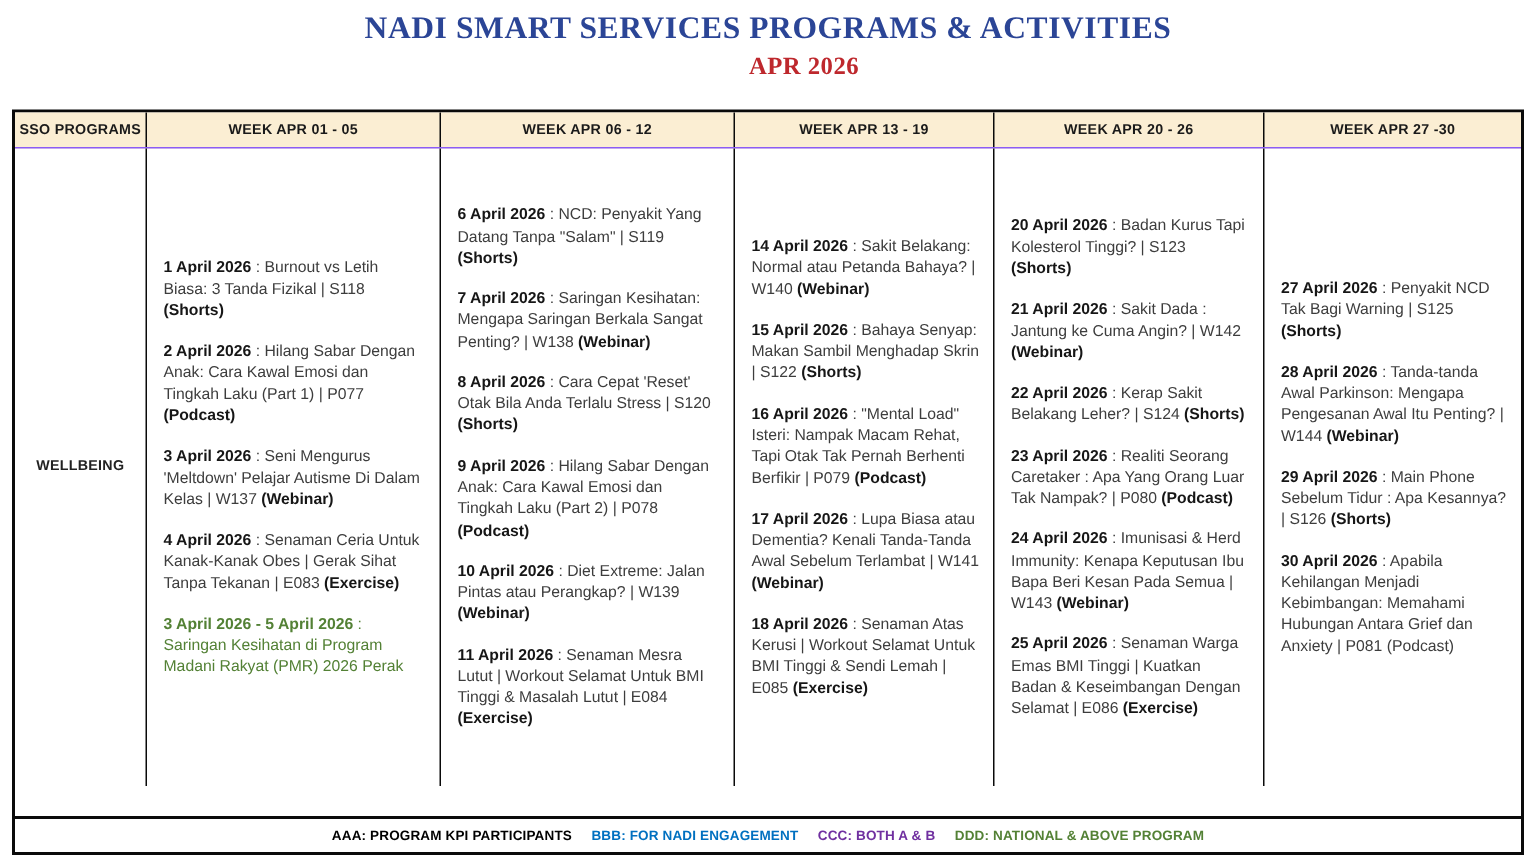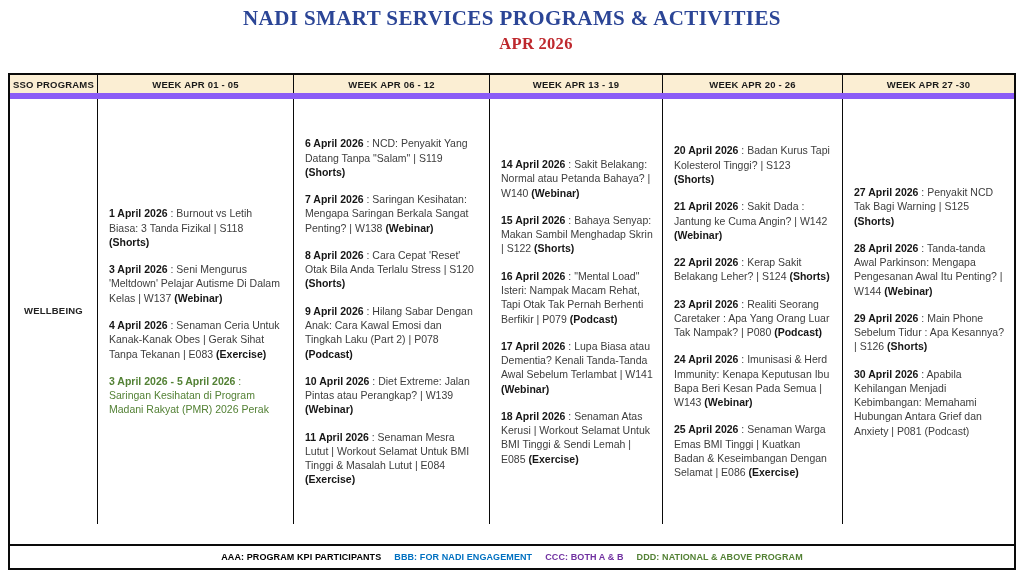--- a/index.html
+++ b/index.html
@@ -15,21 +15,21 @@
   .page-subtitle {
     font-family:"Liberation Serif", serif; font-weight:bold; font-size:16.5px;
     color:#be282d; margin-top:3px; letter-spacing:0.3px;padding-left:48px;
   }
   .schedule {
     position:absolute; left:8px; top:73px; width:1008px; height:497px;
     border:2px solid #0a0a0a; display:flex; flex-direction:column; background:#fff;
   }
   .head-row {
     display:grid; grid-template-columns:87px 196px 196px 173px 180px 1fr;
-    background:#fbeed3; border-bottom:6px solid #8b5cf6; height:24px;
+    background:#fbeed3; border-bottom:1px solid #8b5cf6; height:24px;
   }
   .head-cell {
     display:flex; align-items:center; justify-content:center;
     font-weight:bold; font-size:9.5px; color:#1a1a1a; text-align:center;
     border-left:1px solid #0a0a0a; letter-spacing:0.2px;
   }
   .head-cell:first-child { border-left:none; }
   .body-row {
     flex:1; display:grid; grid-template-columns:87px 196px 196px 173px 180px 1fr;
     min-height:0;
@@ -68,20 +68,21 @@
   <div class="head-cell">WEEK APR 01 - 05</div>
       <div class="head-cell">WEEK APR 06 - 12</div>
       <div class="head-cell">WEEK APR 13 - 19</div>
       <div class="head-cell">WEEK APR 20 - 26</div>
       <div class="head-cell">WEEK APR 27 -30</div>
     </div>
   <div class="body-row">
     <div class="body-cell">WELLBEING</div>
   <div class="body-cell">
         <p class="event"><b>1 April 2026</b> : Burnout vs Letih Biasa: 3 Tanda Fizikal | S118 <b>(Shorts)</b></p>
+        <p class="event"><b>2 April 2026</b> : Hilang Sabar Dengan Anak: Cara Kawal Emosi dan Tingkah Laku (Part 1) | P077 <b>(Podcast)</b></p>
         <p class="event"><b>3 April 2026</b> : Seni Mengurus 'Meltdown' Pelajar Autisme Di Dalam Kelas | W137 <b>(Webinar)</b></p>
         <p class="event"><b>4 April 2026</b> : Senaman Ceria Untuk Kanak-Kanak Obes | Gerak Sihat Tanpa Tekanan | E083 <b>(Exercise)</b></p>
         <p class="event highlight"><b>3 April 2026 - 5 April 2026</b> : Saringan Kesihatan di Program Madani Rakyat (PMR) 2026 Perak</p>
       </div>
       <div class="body-cell">
         <p class="event"><b>6 April 2026</b> : NCD: Penyakit Yang Datang Tanpa "Salam" | S119 <b>(Shorts)</b></p>
         <p class="event"><b>7 April 2026</b> : Saringan Kesihatan: Mengapa Saringan Berkala Sangat Penting? | W138 <b>(Webinar)</b></p>
         <p class="event"><b>8 April 2026</b> : Cara Cepat 'Reset' Otak Bila Anda Terlalu Stress | S120 <b>(Shorts)</b></p>
         <p class="event"><b>9 April 2026</b> : Hilang Sabar Dengan Anak: Cara Kawal Emosi dan Tingkah Laku (Part 2) | P078 <b>(Podcast)</b></p>
         <p class="event"><b>10 April 2026</b> : Diet Extreme: Jalan Pintas atau Perangkap? | W139 <b>(Webinar)</b></p>

